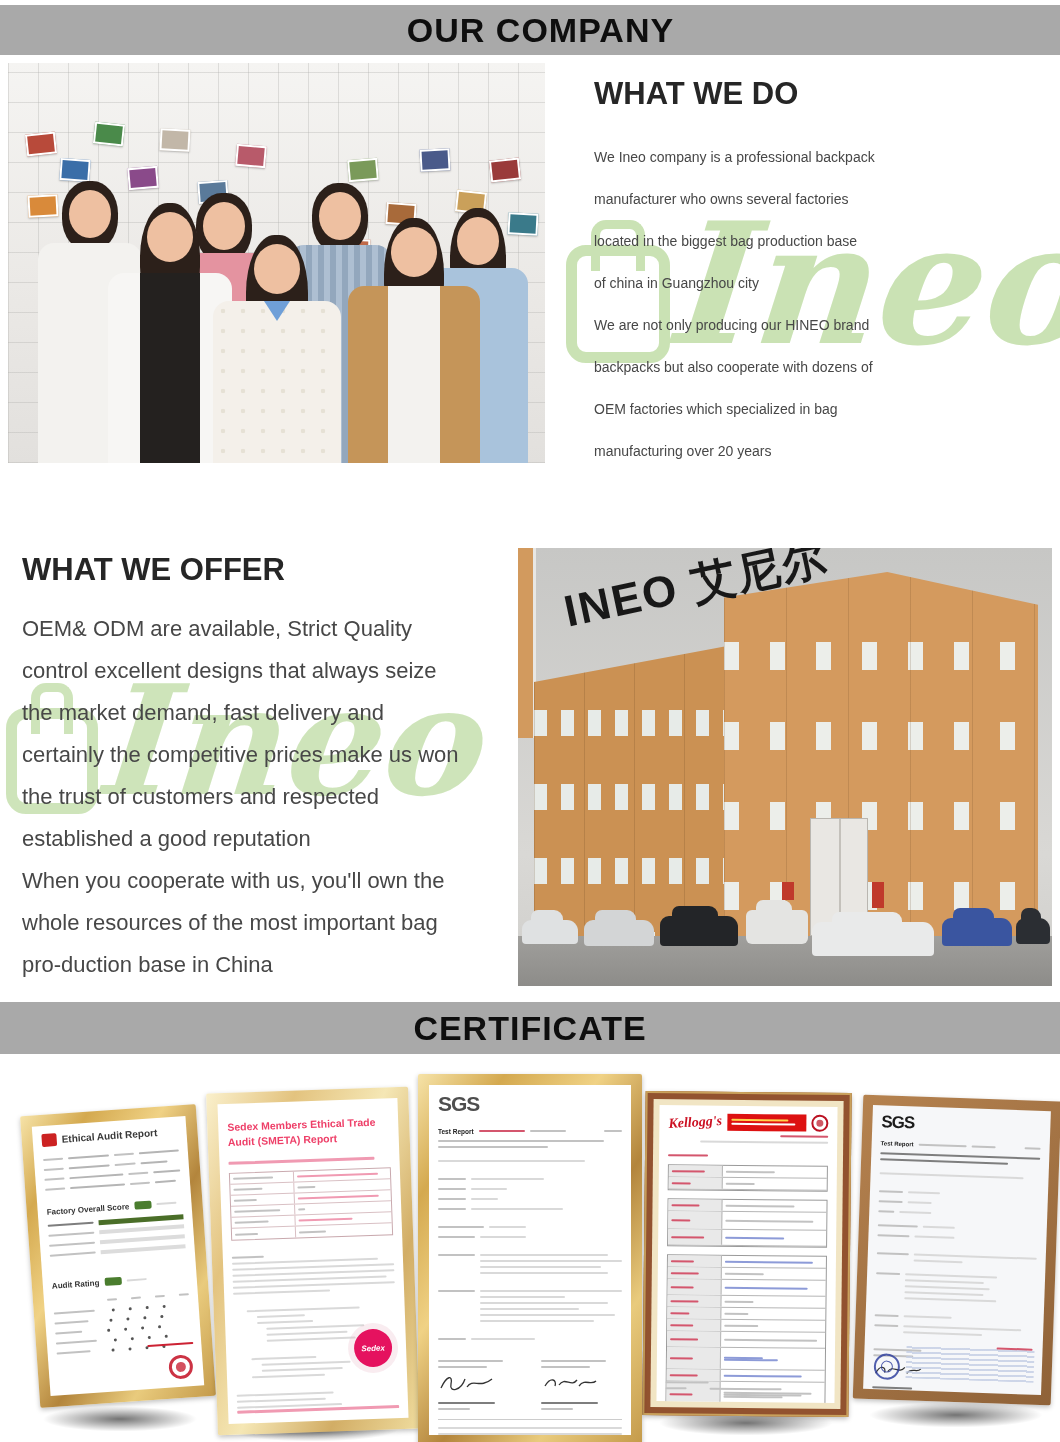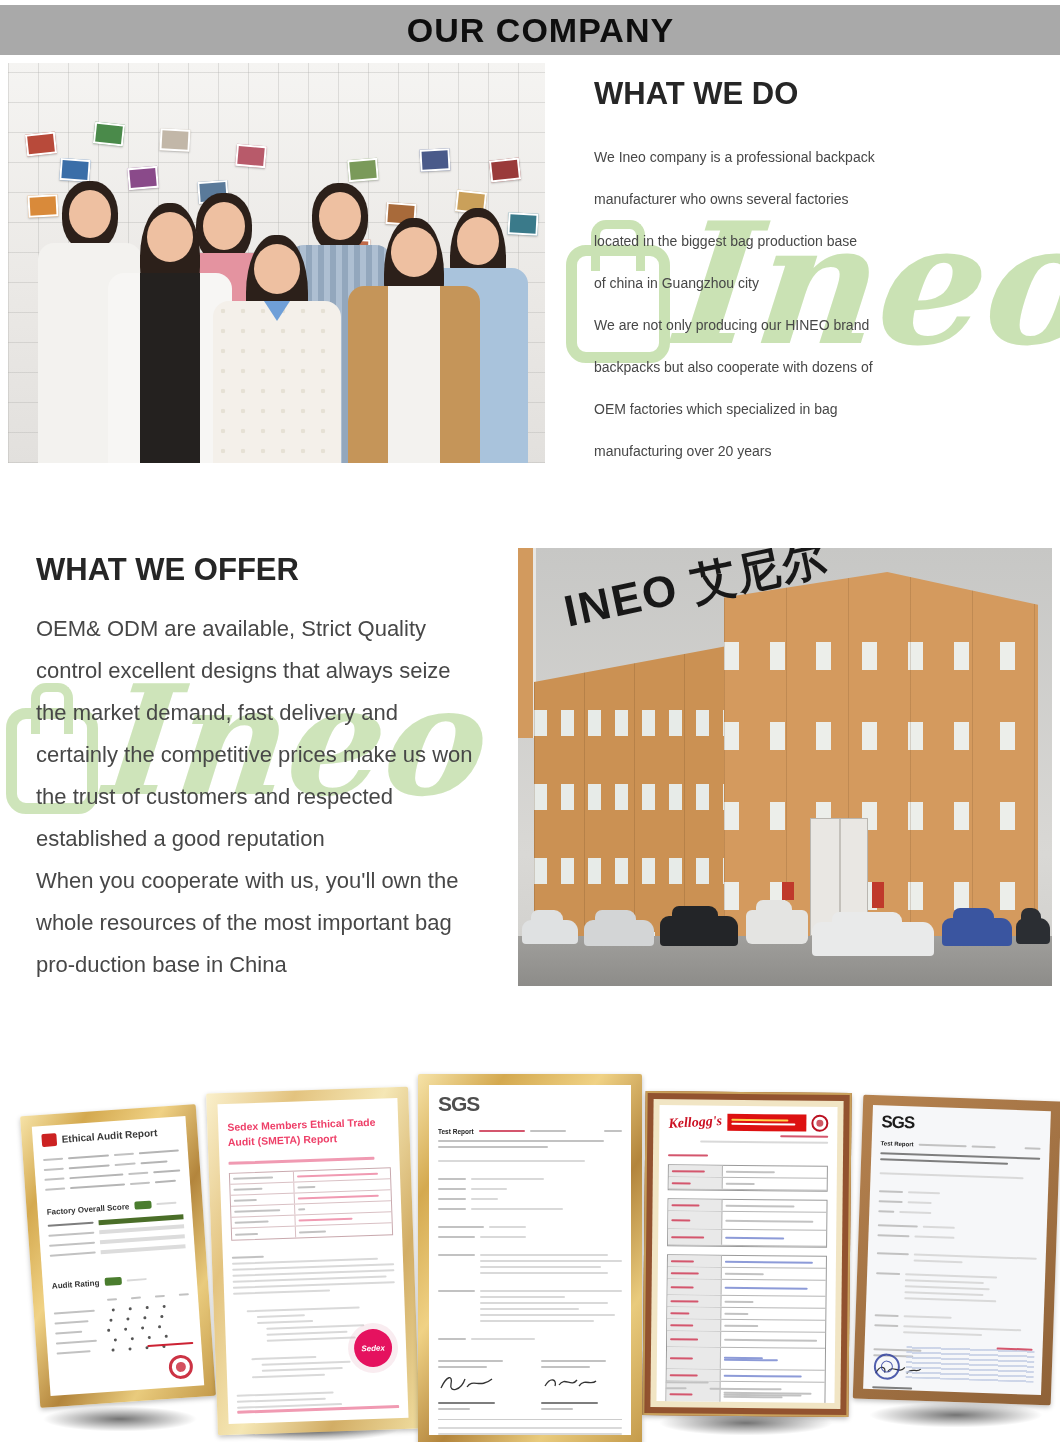--- a/index.html
+++ b/index.html
@@ -49,21 +49,21 @@
   .wm-text{font-family:"DejaVu Serif",serif;font-style:italic;font-weight:700;
            font-size:168px;line-height:.8;color:#9fcb77;transform:skewX(-7deg);}
   .wm2 .wm-text{font-size:152px;}
   .wm2 .wm-bag{width:92px;height:106px;}
 
   
   .tagline{position:absolute;left:0;top:468px;width:1060px;text-align:center;
            font-style:italic;font-weight:600;font-size:31px;letter-spacing:2px;color:#a6d795;}
 
   
-  .wwo{position:absolute;left:36px;top:552px;width:494px;}
+  .wwo{position:absolute;left:22px;top:552px;width:494px;}
   .wwo .prose{margin-top:20px;font-size:22px;line-height:42px;color:#474747;}
 
   
   .factory{position:absolute;left:518px;top:548px;width:534px;height:438px;overflow:hidden;
            background:linear-gradient(#c7c7c5,#d9d8d5 70%,#cfcecb);}
   .bld{position:absolute;background-repeat:no-repeat;}
   .bld-left{left:16px;top:96px;width:204px;bottom:50px;background-color:#cb9153;
      clip-path:polygon(0 13%,100% 0,100% 100%,0 100%);
      background-image:
        repeating-linear-gradient(90deg, rgba(100,65,30,.20) 0 1px, transparent 1px 50px),
@@ -287,20 +287,23 @@
       <i class="car" style="left:4px;bottom:42px;width:56px;height:24px;background:#dfe1e2;"></i>
       <i class="car" style="left:66px;bottom:40px;width:70px;height:26px;background:#d3d5d6;"></i>
       <i class="car" style="left:142px;bottom:40px;width:78px;height:30px;background:#232528;"></i>
       <i class="car" style="left:228px;bottom:42px;width:62px;height:34px;border-radius:6px;background:#e4e4e2;"></i>
       <i class="car" style="left:294px;bottom:30px;width:122px;height:34px;background:#e9eaea;"></i>
       <i class="car" style="left:424px;bottom:40px;width:70px;height:28px;background:#3a55a0;"></i>
       <i class="car" style="left:498px;bottom:42px;width:34px;height:26px;background:#2b2e33;"></i>
     </div>
   </div>
 
+  <div class="bar bar2">
+    <span>CERTIFICATE</span>
+  </div>
 
   <div class="certs">
 
     <div class="cert gold c1">
       <div class="paper">
         <div class="row">
           <i class="c1-logo"></i>
           <span class="c1-title">Ethical Audit Report</span>
         </div>
         <div class="gap8"></div>

